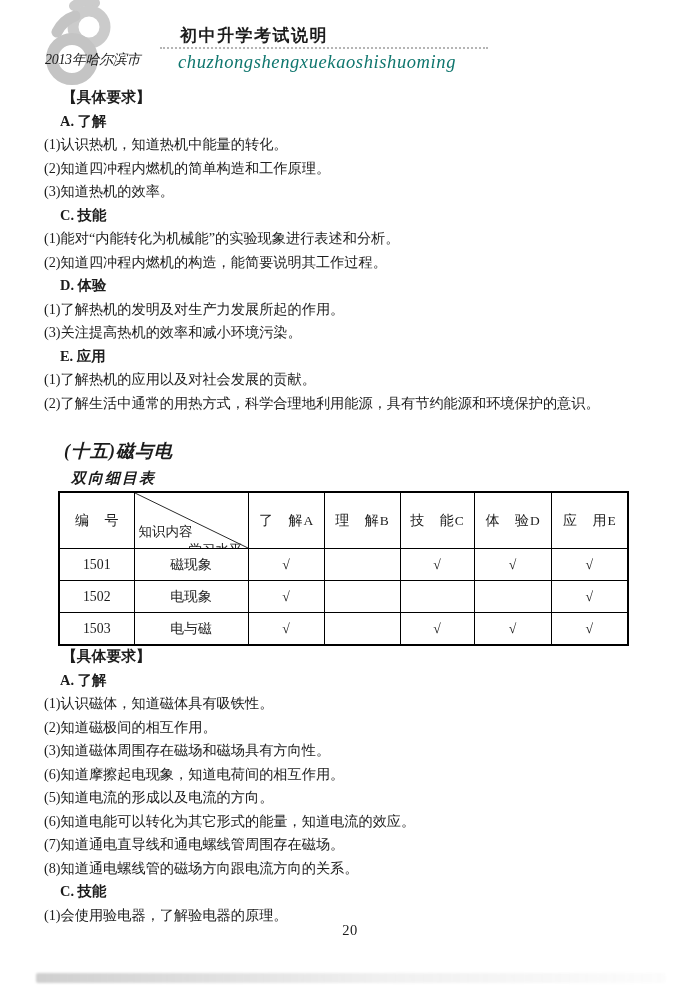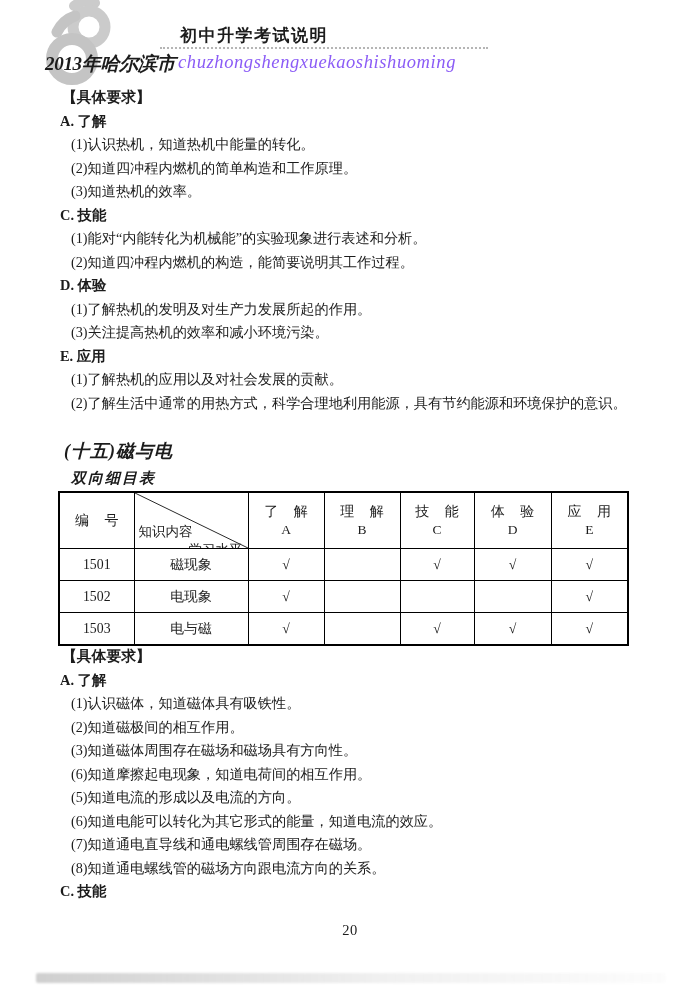--- a/index.html
+++ b/index.html
@@ -10,68 +10,68 @@
     font-family:"Liberation Serif","DejaVu Serif",serif;
     color:#1c1c1c;
     overflow:hidden;
   }
 
   
   .hdr { position:absolute; top:0; left:0; width:700px; height:96px; }
   .logo { position:absolute; left:44px; top:-4px; }
   .year-city {
     position:absolute; left:45px; top:51px;
-    font-size:19px; font-weight:bold; font-style:italic;
+    font-size:14px; font-weight:normal; font-style:italic;
     letter-spacing:-0.3px; white-space:nowrap; z-index:2;
   }
   .hdr-title {
     position:absolute; left:180px; top:24px;
     font-size:17px; font-weight:bold; letter-spacing:1.5px; white-space:nowrap;
   }
   .hdr-dots {
     position:absolute; left:160px; top:47px; width:328px; height:0;
     border-bottom:2px dotted #b5b5b5;
   }
   .hdr-pinyin {
     position:absolute; left:178px; top:52px;
-    font-size:18.5px; font-style:italic; color:#8b5cf6;
+    font-size:18.5px; font-style:italic; color:#0f766e;
     letter-spacing:0.6px; white-space:nowrap;
   }
 
   
   .block { position:absolute; left:0; width:700px; }
   .block1 { top:86px; }
   .block2 { top:645px; }
   .block-heading {
     height:23.5px; line-height:23.5px; padding-left:62px;
     font-weight:bold; font-size:14.8px; white-space:nowrap;font-family:Liberation Serif, serif;
   }
   .req-line { height:23.5px; line-height:23.5px; font-size:14.2px; white-space:nowrap; }
   .req-line.subhead { padding-left:60px; font-weight:bold; font-size:14.4px; }
-  .req-line.item { padding-left:71px; }
+  .req-line.item { padding-left:44px; }
 
   
   .chapter-title {
     position:absolute; left:64px; top:439px;
     font-size:18px; font-weight:bold; font-style:italic;
     letter-spacing:1px; white-space:nowrap;
   }
   .table-label {
     position:absolute; left:71px; top:469px;
     font-size:15px; font-weight:bold; font-style:italic;
     letter-spacing:2px; white-space:nowrap;
   }
 
   
   .matrix { position:absolute; left:58px; top:491px; border-collapse:collapse; table-layout:fixed; }
   .matrix { border:2px solid #000; }
   .matrix th, .matrix td { border:1px solid #000; padding:0; font-weight:normal; text-align:center; vertical-align:middle; }
   .matrix thead th { height:55px; font-size:14px; }
   .matrix tbody td { height:31px; font-size:13.8px; }
-  .lvl-cell { display:flex; flex-direction:column; align-items:center; justify-content:center; gap:1px; height:100%; }
+  .lvl-cell { display:flex; flex-direction:row; align-items:center; justify-content:center; gap:1px; height:100%; }
   .lvl-name { word-spacing:12px; }
   .lvl-code { font-size:13.5px; }
   .id-head { word-spacing:12px; }
   .corner { position:relative; overflow:hidden; }
   .corner svg { position:absolute; inset:0; width:100%; height:100%; }
   .corner-tr { position:absolute; top:7px; right:5px; font-size:13.5px;margin-top:41px; }
   .corner-bl { position:absolute; bottom:7px; left:4px; font-size:13.5px; }
   .check { font-size:16px; }
 
   
@@ -215,18 +215,19 @@
     <div class="req-line subhead">A. 了解</div>
     <div class="req-line item">(1)认识磁体，知道磁体具有吸铁性。</div>
     <div class="req-line item">(2)知道磁极间的相互作用。</div>
     <div class="req-line item">(3)知道磁体周围存在磁场和磁场具有方向性。</div>
     <div class="req-line item">(6)知道摩擦起电现象，知道电荷间的相互作用。</div>
     <div class="req-line item">(5)知道电流的形成以及电流的方向。</div>
     <div class="req-line item">(6)知道电能可以转化为其它形式的能量，知道电流的效应。</div>
     <div class="req-line item">(7)知道通电直导线和通电螺线管周围存在磁场。</div>
     <div class="req-line item">(8)知道通电螺线管的磁场方向跟电流方向的关系。</div>
     <div class="req-line subhead">C. 技能</div>
+    <div class="req-line item">(1)会使用验电器，了解验电器的原理。</div>
   </div>
 
   <div class="page-number">20</div>
   <div class="bottom-shade"></div>
 
 </div>
 
 </body></html>

